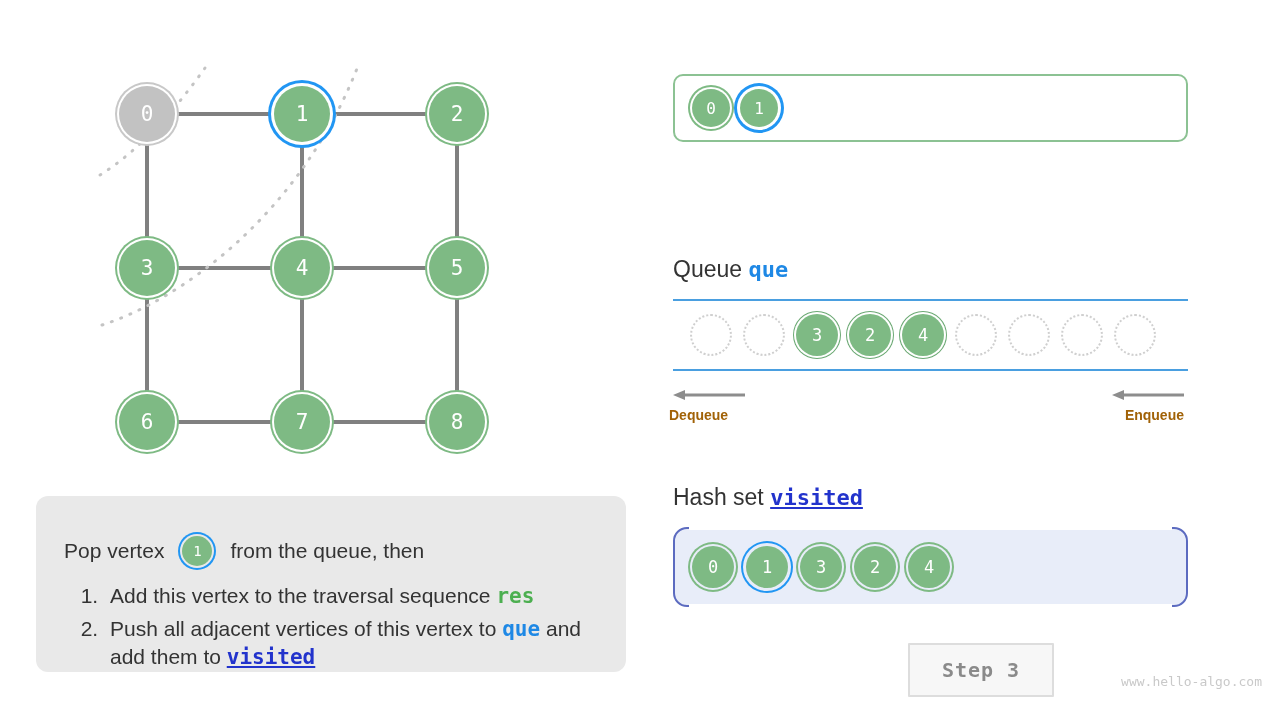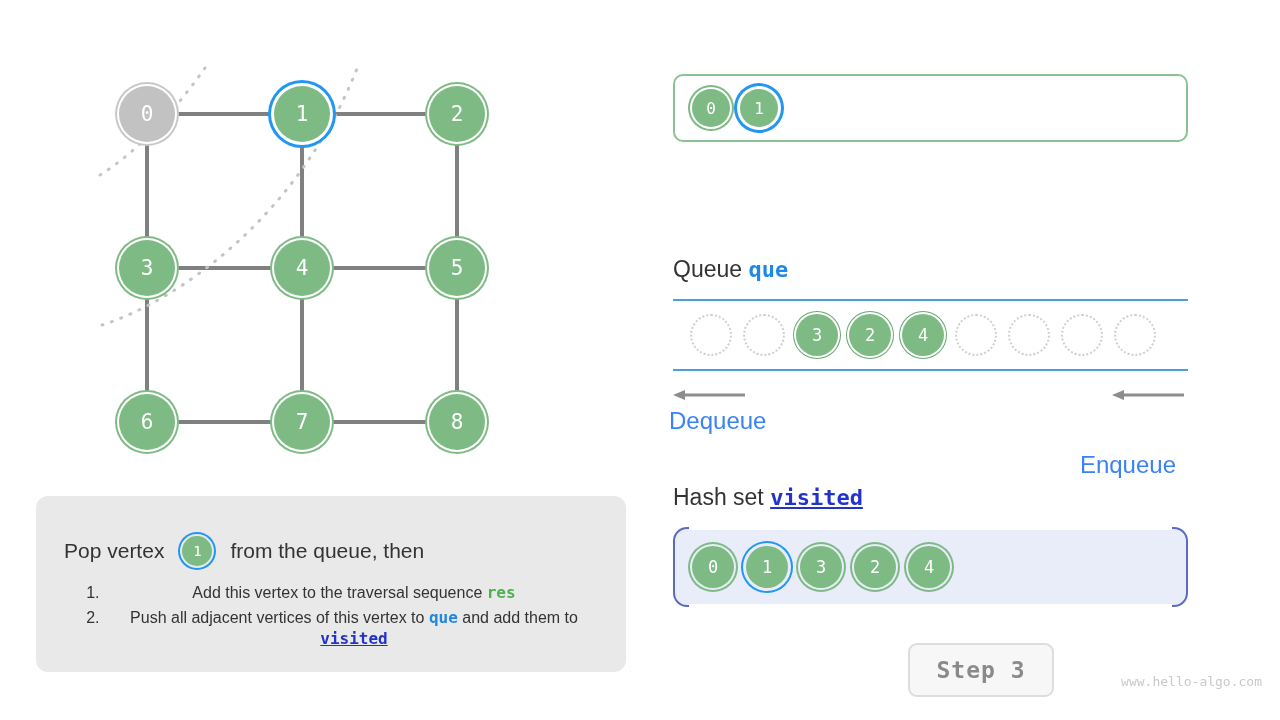--- a/index.html
+++ b/index.html
@@ -48,23 +48,22 @@
     width: 30px; height: 30px; font-size: 14px; margin: 0 18px;
     border-radius: 50%;
     background:#7EBA84; color:#fff;
     box-shadow: 0 0 0 2px #e9e9e9, 0 0 0 4px #2196f3;
     font-family: "DejaVu Sans Mono", monospace;
     line-height: 30px; text-align: center;
     flex: none;
   }
   #explain ol { margin: 16px 0 0 6px; padding-left: 34px; }
   #explain li {
-    font-size: 16px; color: #333; line-height: 1.32; margin-top: 4px;
+    font-size: 21px; color: #333; line-height: 1.32; margin-top: 4px;
     padding-left: 6px;
-    text-align: center;
   }
   .mono { font-family: "DejaVu Sans Mono", monospace; font-weight: bold; }
   .g-res { color: #4caf50; }
   .b-que { color: #1e88e5; }
   .d-vis { color: #2233cc; text-decoration: underline; }
 
   
   #right { position: absolute; left: 665px; top: 0; width: 600px; height: 720px; }
   .sec-title {
     font-size: 23px; color: #333; margin-bottom: 16px; white-space: nowrap;
@@ -88,23 +87,23 @@
     position: relative; height: 72px;
     border-top: 2px solid #4a9fe0; border-bottom: 2px solid #4a9fe0;
     display: flex; align-items: center; padding-left: 17px; gap: 11px;
   }
   .q-node { position: relative; width: 42px; height: 42px; font-size: 17px; }
   #arrows { position: relative; height: 26px; margin-top: 10px; }
   .arrow { position: absolute; top: 8px; width: 72px; height: 12px; }
   .arrow.left { left: 0; }
   .arrow.right { right: 4px; }
   #arrow-labels { position: relative; height: 28px; }
-  .arr-label { position: absolute; top: 0; font-size: 24px; color: #3b82f6; }
+  .arr-label { position: absolute; top: 0; font-size: 14px; color: #a16207; font-weight: bold; }
   .arr-label.l { left: -4px; }
-  .arr-label.r { right: 12px; margin-top: 44px; }
+  .arr-label.r { right: 4px; }
 
   
   #vis-sec { position: absolute; left: 8px; top: 484px; }
   #vis-box {
     position: relative; width: 515px; height: 80px;
     background: #e8edf9;
     border: 2px solid #5c6bc0; border-radius: 14px;
     display: flex; align-items: center; padding-left: 17px; gap: 12px;
   }
   
@@ -115,24 +114,24 @@
   #vis-box::before { top: -3px; }
   #vis-box::after  { bottom: -3px; }
   .v-node { position: relative; width: 42px; height: 42px; font-size: 17px; z-index:1; }
   .v-node.green { box-shadow: 0 0 0 2px #e8edf9, 0 0 0 4px #7EBA84; }
   .v-node.hl    { box-shadow: 0 0 0 3px #e8edf9, 0 0 0 5px #2196f3; }
 
   
   #step-badge {
     position: absolute; left: 908px; top: 643px;
     width: 146px; height: 54px;
-    background: #f7f7f7; border: 2px solid #dddddd; border-radius: 9px;
+    background: #f7f7f7; border: 2px solid #dddddd; border-radius: 1px;
     display: flex; align-items: center; justify-content: center;
     font-family: "DejaVu Sans Mono", monospace; font-weight: bold;
-    font-size: 23px; color: #8a8a8a; letter-spacing: 1px;
+    font-size: 20px; color: #8a8a8a; letter-spacing: 1px;
   }
   #watermark {
     position: absolute; right: 18px; top: 674px;
     font-family: "DejaVu Sans Mono", monospace;
     font-size: 13px; color: #c9c9c9;
   }
 </style>
 </head>
 <body>
 

